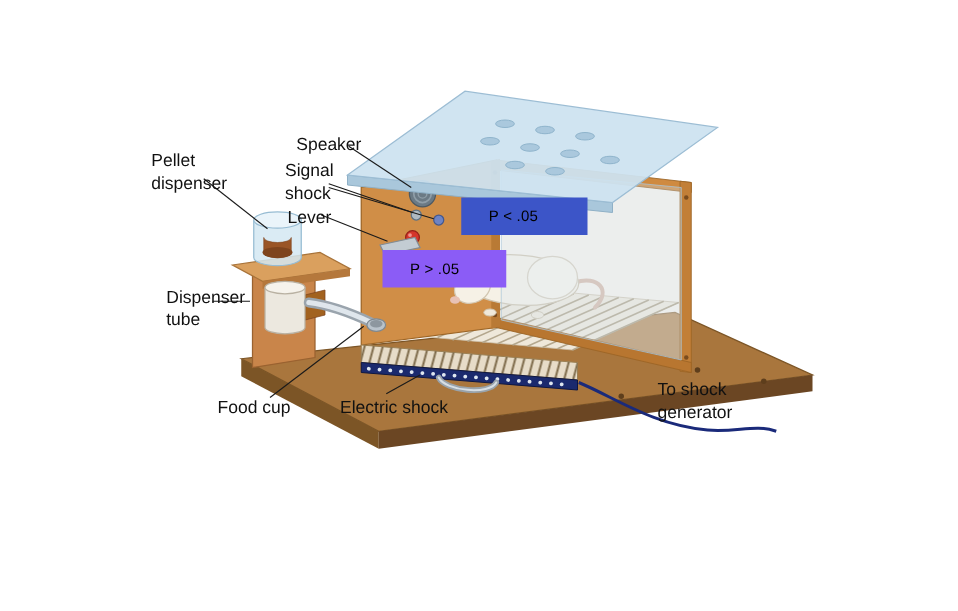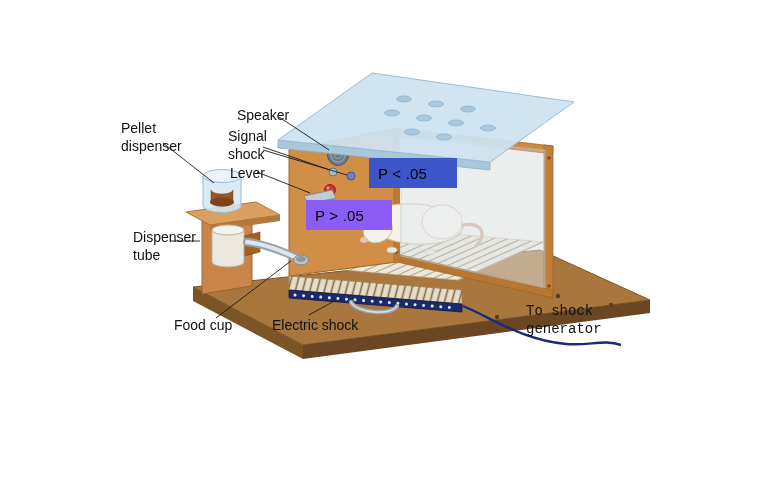--- a/index.html
+++ b/index.html
@@ -7,23 +7,23 @@
   .stage{position:relative;width:766px;height:489px;background:#ffffff;overflow:hidden;}
   .stage svg{position:absolute;left:0;top:0;}
   .callout{position:absolute;font-size:14px;line-height:1.3;color:#111111;}
   .lbl-pellet{left:121px;top:119px;width:62px;}
   .lbl-speaker{left:237px;top:106px;}
   .lbl-signal{left:228px;top:127px;width:44px;}
   .lbl-lever{left:230px;top:164px;}
   .lbl-dtube{left:121px;top:228px;width:64px;margin-left:12px;}
   .lbl-foodcup{left:174px;top:316px;}
   .lbl-egrid{left:272px;top:316px;}
-  .lbl-shock{left:526px;top:302px;width:70px;font-family:Liberation Mono, monospace;}
-  .pbox{position:absolute;height:30px;display:flex;align-items:center;padding-left:9px;
-        font-size:15px;color:#000000;letter-spacing:.2px;}
+  .lbl-shock{left:526px;top:302px;width:70px;}
+  .pbox{position:absolute;height:30px;display:flex;align-items:center;padding-left:22px;
+        font-size:12px;color:#000000;letter-spacing:.2px;}
   .pbox-blue{left:369px;top:158px;width:79px;background:#3c55c8;}
   .pbox-red{left:306px;top:200px;width:77px;background:#8b5cf6;}
 </style>
 </head>
 <body>
 
 <div class="stage">
 
   <svg width="766" height="489" viewBox="0 0 766 489">
     <defs>

